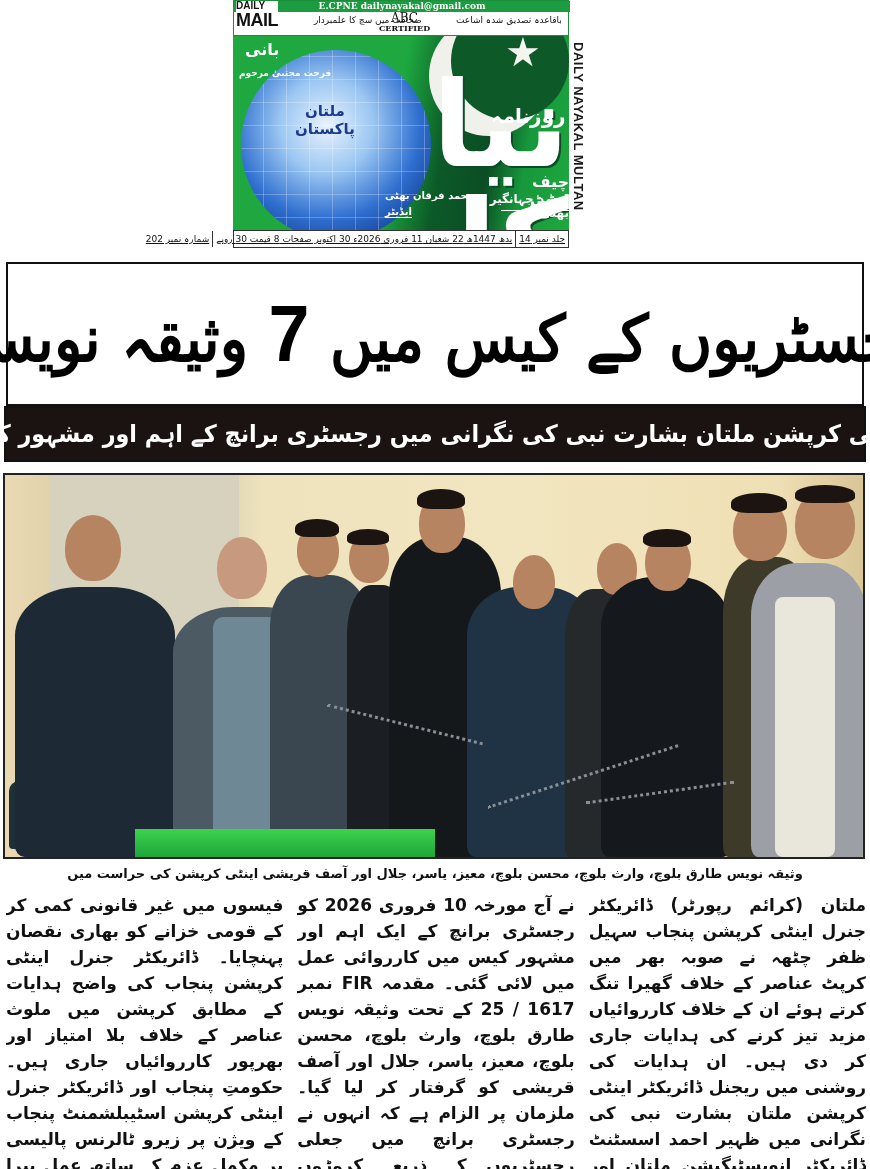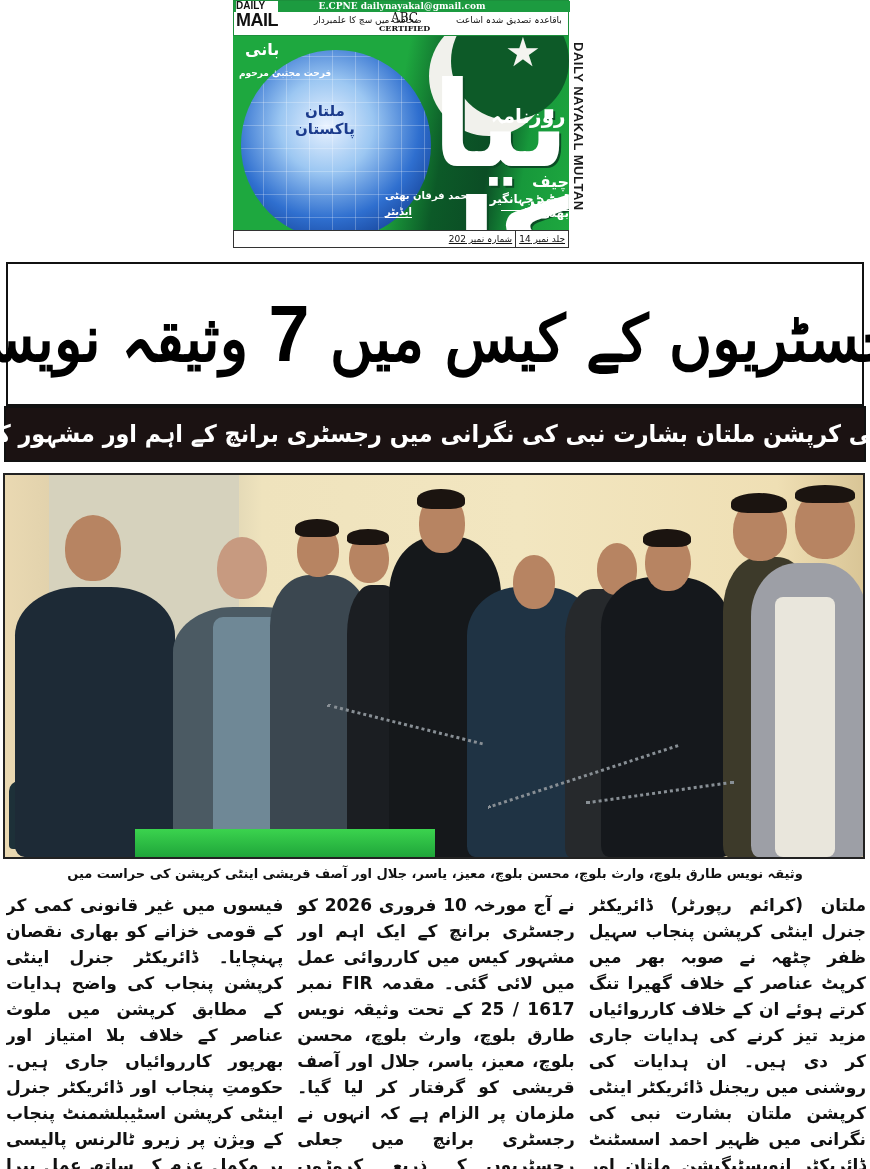--- a/index.html
+++ b/index.html
@@ -163,20 +163,21 @@
     </div>
     <div class="daily">روزنامہ</div>
     <div class="editor-label">ایڈیٹر</div>
     <div class="editor-name">محمد فرقان بھٹی</div>
     <div class="chief-label">چیف ایڈیٹر</div>
     <div class="chief-name">محمد جہانگیر بھٹی</div>
   </div>
 
   <div class="mast-info">
     <div class="cell">جلد نمبر 14</div>
+    <div class="cell">بدھ 1447ھ 22 شعبان 11 فروری 2026ء 30 اکتوبر صفحات 8 قیمت 30 روپے</div>
     <div class="cell">شمارہ نمبر 202</div>
   </div>
 
   <div class="vert-strip">DAILY NAYAKAL MULTAN</div>
 </div>
 
 <div class="headline-box">
   <div class="headline">
     <span>جعلی رجسٹریوں کے کیس میں </span><span class="num">7</span><span> وثیقہ نویس گرفتار</span>
   </div>

